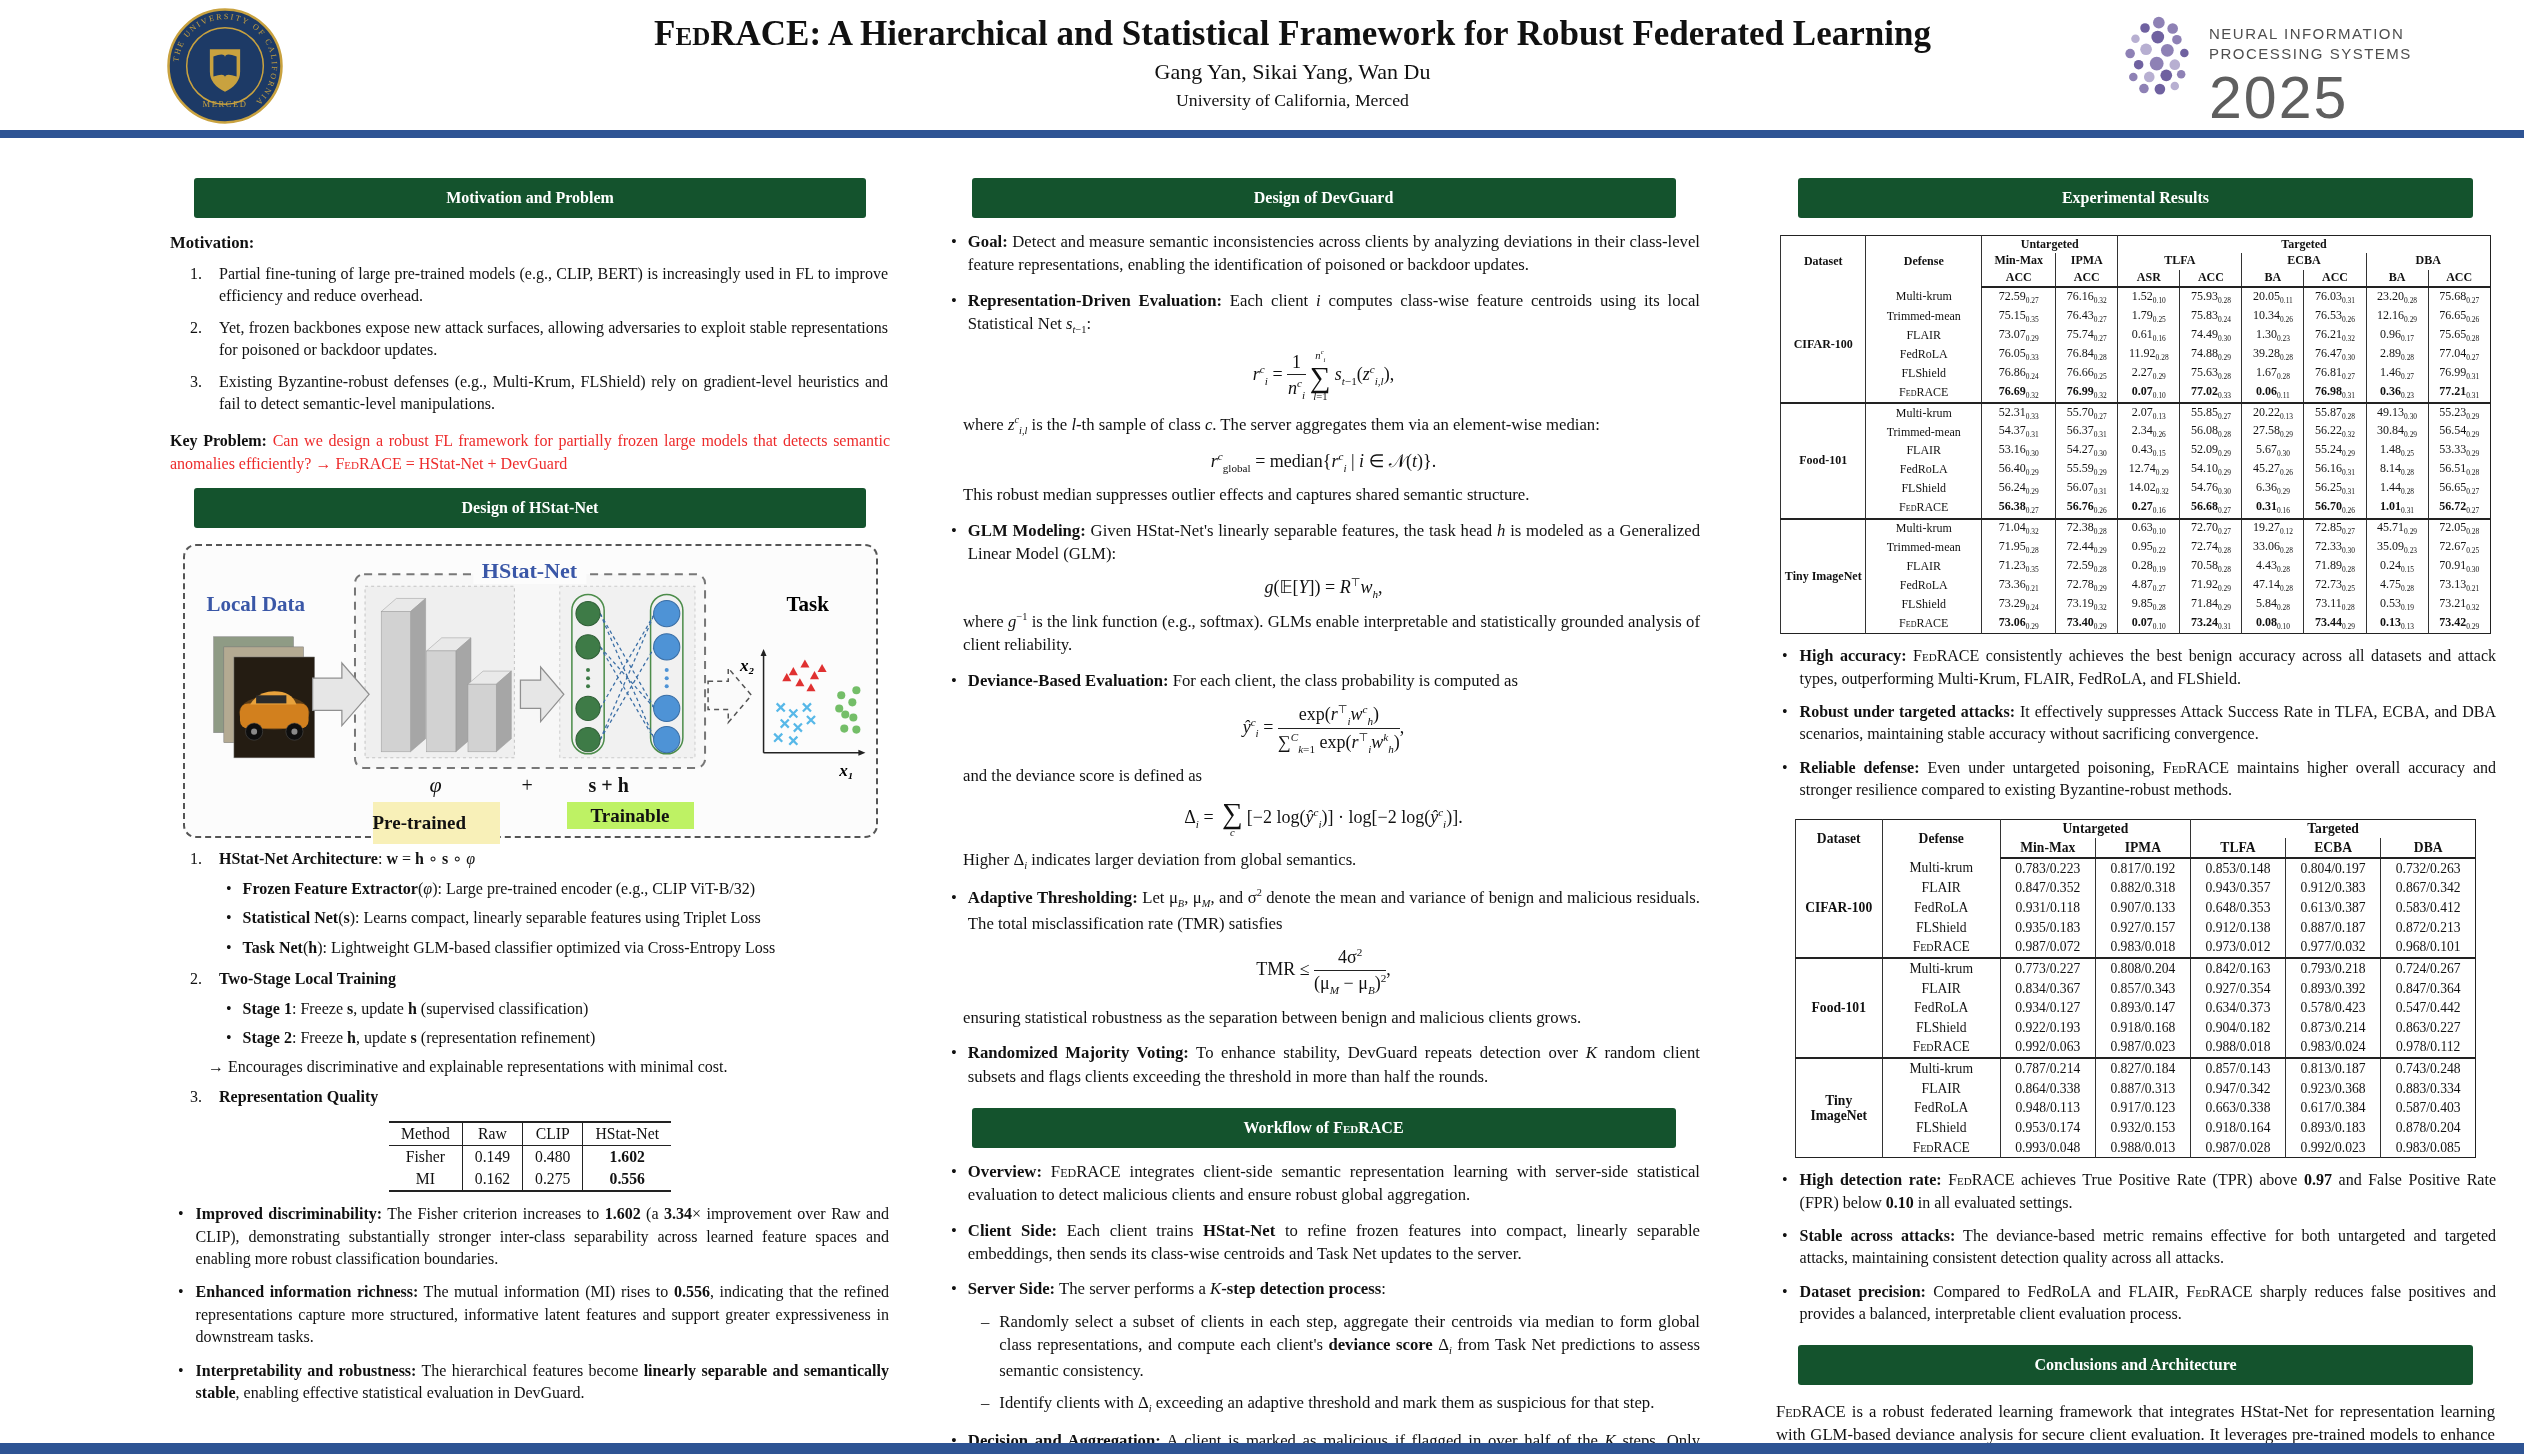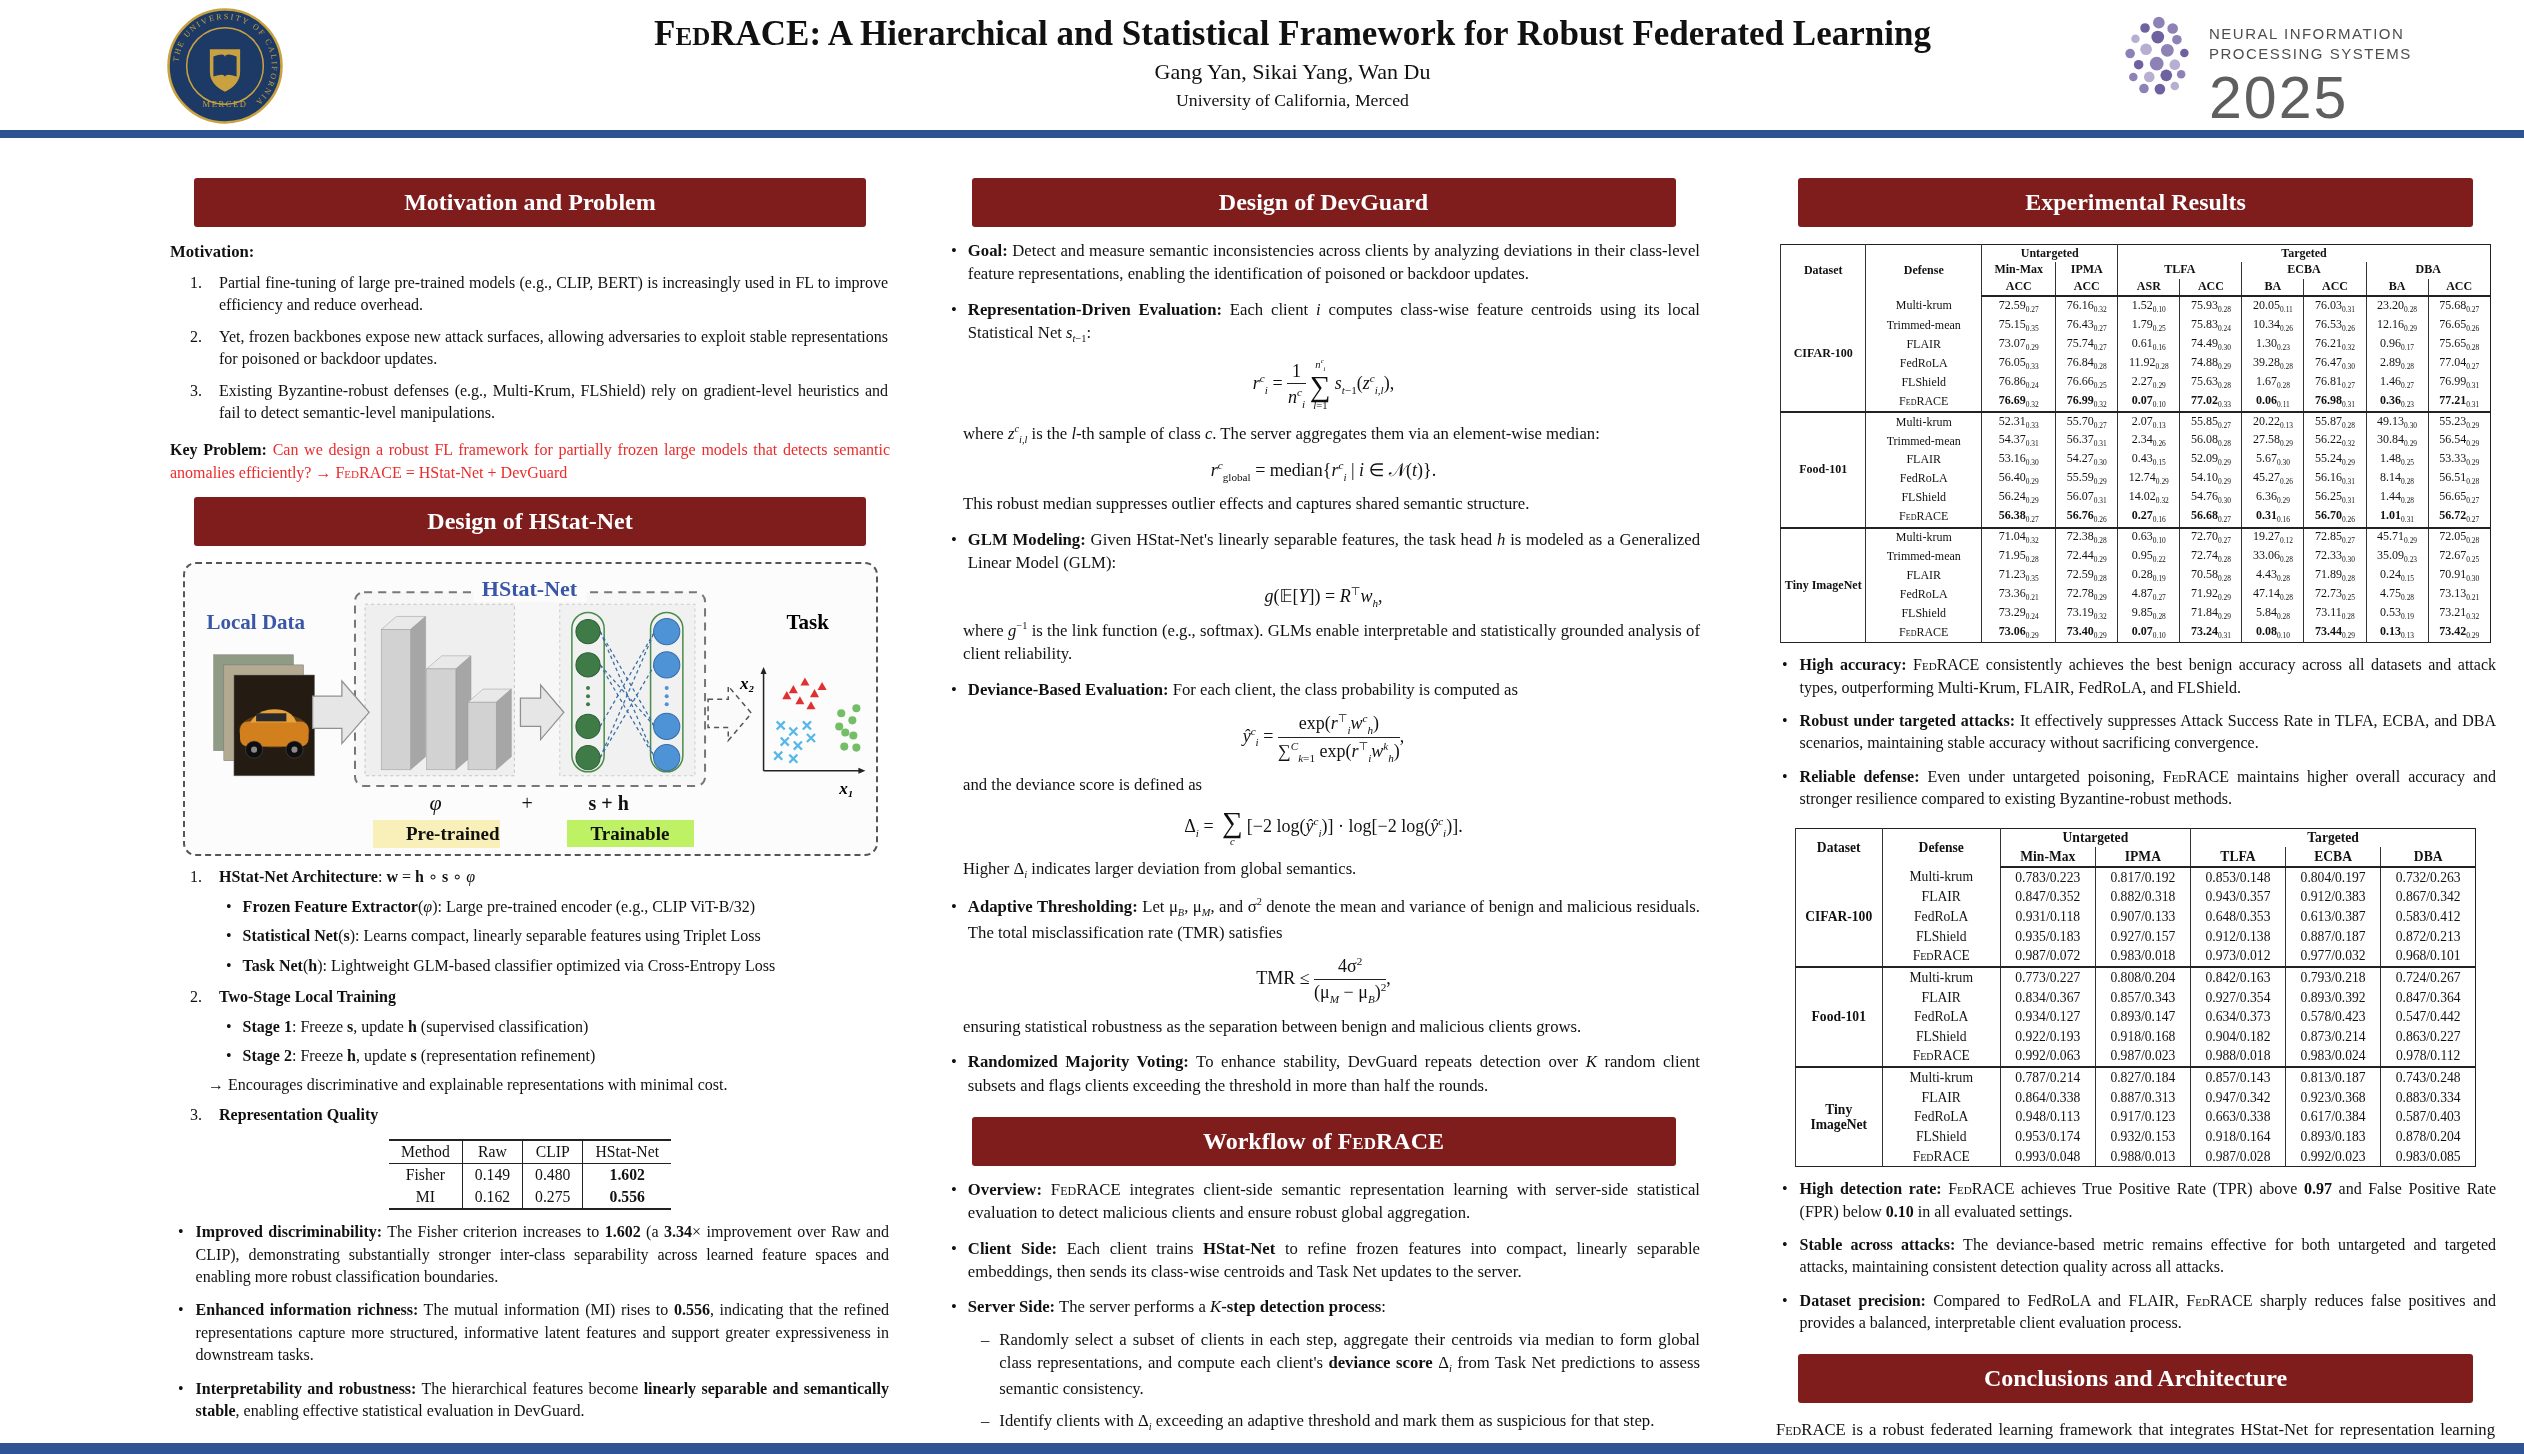--- a/index.html
+++ b/index.html
@@ -23,22 +23,22 @@
   .nlogo-line{font-size:15px;letter-spacing:1.5px;line-height:1.3;white-space:nowrap;}
   .nlogo-year{font-size:59px;color:#5F5F5F;margin-top:1px;letter-spacing:2px;}
   .hdr-rule{position:absolute;top:130px;left:0;width:2585px;height:8px;background:#2E5494;}
   .footer-bar{position:absolute;bottom:0;left:0;width:2585px;height:11px;background:#2E5494;}
 
   
   .col{position:absolute;top:178px;}
   #col-left{left:169px;width:722px;}
   #col-mid{left:945px;width:757px;}
   #col-right{left:1773px;width:725px;}
-  .secbar{width:93%;margin:0 auto;background:#7f1d1d;color:#fff;font-weight:bold;
-          font-size:24px;text-align:center;padding:11px 0;border-radius:3px;}
+  .secbar{width:93%;margin:0 auto;background:#14532d;color:#fff;font-weight:bold;
+          font-size:16px;text-align:center;padding:11px 0;border-radius:3px;}
 
   
   .lead{font-weight:bold;font-size:16.7px;margin:15px 0 4px 1px;}
   .ni{display:flex;font-size:16px;line-height:1.38;margin:10px 0 0 21px;}
   .ni .num{flex:none;width:29px;}
   .ni .nit{flex:1;text-align:justify;padding-right:3px;}
   .keyprob{font-size:16px;line-height:1.4;margin:15px 1px 13px 1px;text-align:justify;}
   .red{color:#ED2B2B;}
   .sb{display:flex;margin:7.6px 0 0 57px;font-size:16px;line-height:1.36;}
   .sb::before{content:"•";flex:none;margin-right:11px;}
@@ -87,21 +87,21 @@
             border:2.5px dashed #555;border-radius:13px;background:#fcfcfc;}
   .dg-svg{position:absolute;left:0;top:0;}
   .dg-title{position:absolute;top:12px;left:345px;transform:translateX(-50%);font-size:22px;
             font-weight:bold;color:#3A57A7;background:#fcfcfc;padding:0 9px;z-index:2;}
   .dg-local{position:absolute;left:22px;top:46px;font-size:21px;font-weight:bold;color:#3A57A7;}
   .dg-task{position:absolute;left:602px;top:46px;font-size:21px;font-weight:bold;color:#000000;}
   .dg-phi{position:absolute;left:245px;top:226px;font-size:22px;font-style:italic;}
   .dg-plus{position:absolute;left:337px;top:228px;font-size:20px;}
   .dg-sh{position:absolute;left:404px;top:228px;font-size:20px;font-weight:bold;}
   .dg-pre{position:absolute;left:188px;top:256px;width:127px;background:#F8F0B8;font-size:19px;
-          font-weight:bold;text-align:right;padding:3px 0;}
+          font-weight:bold;text-align:left;padding:10px 0;}
   .dg-train{position:absolute;left:382px;top:256px;width:127px;background:#bef264;font-size:19px;
           font-weight:bold;text-align:center;padding:2.5px 0;}
 
   .concl{font-size:16.7px;line-height:1.42;margin:15px 3px 0 3px;text-align:justify;}
 </style>
 </head>
 <body>
 
 <header>
   <svg class="seal" viewBox="0 0 230 230">

